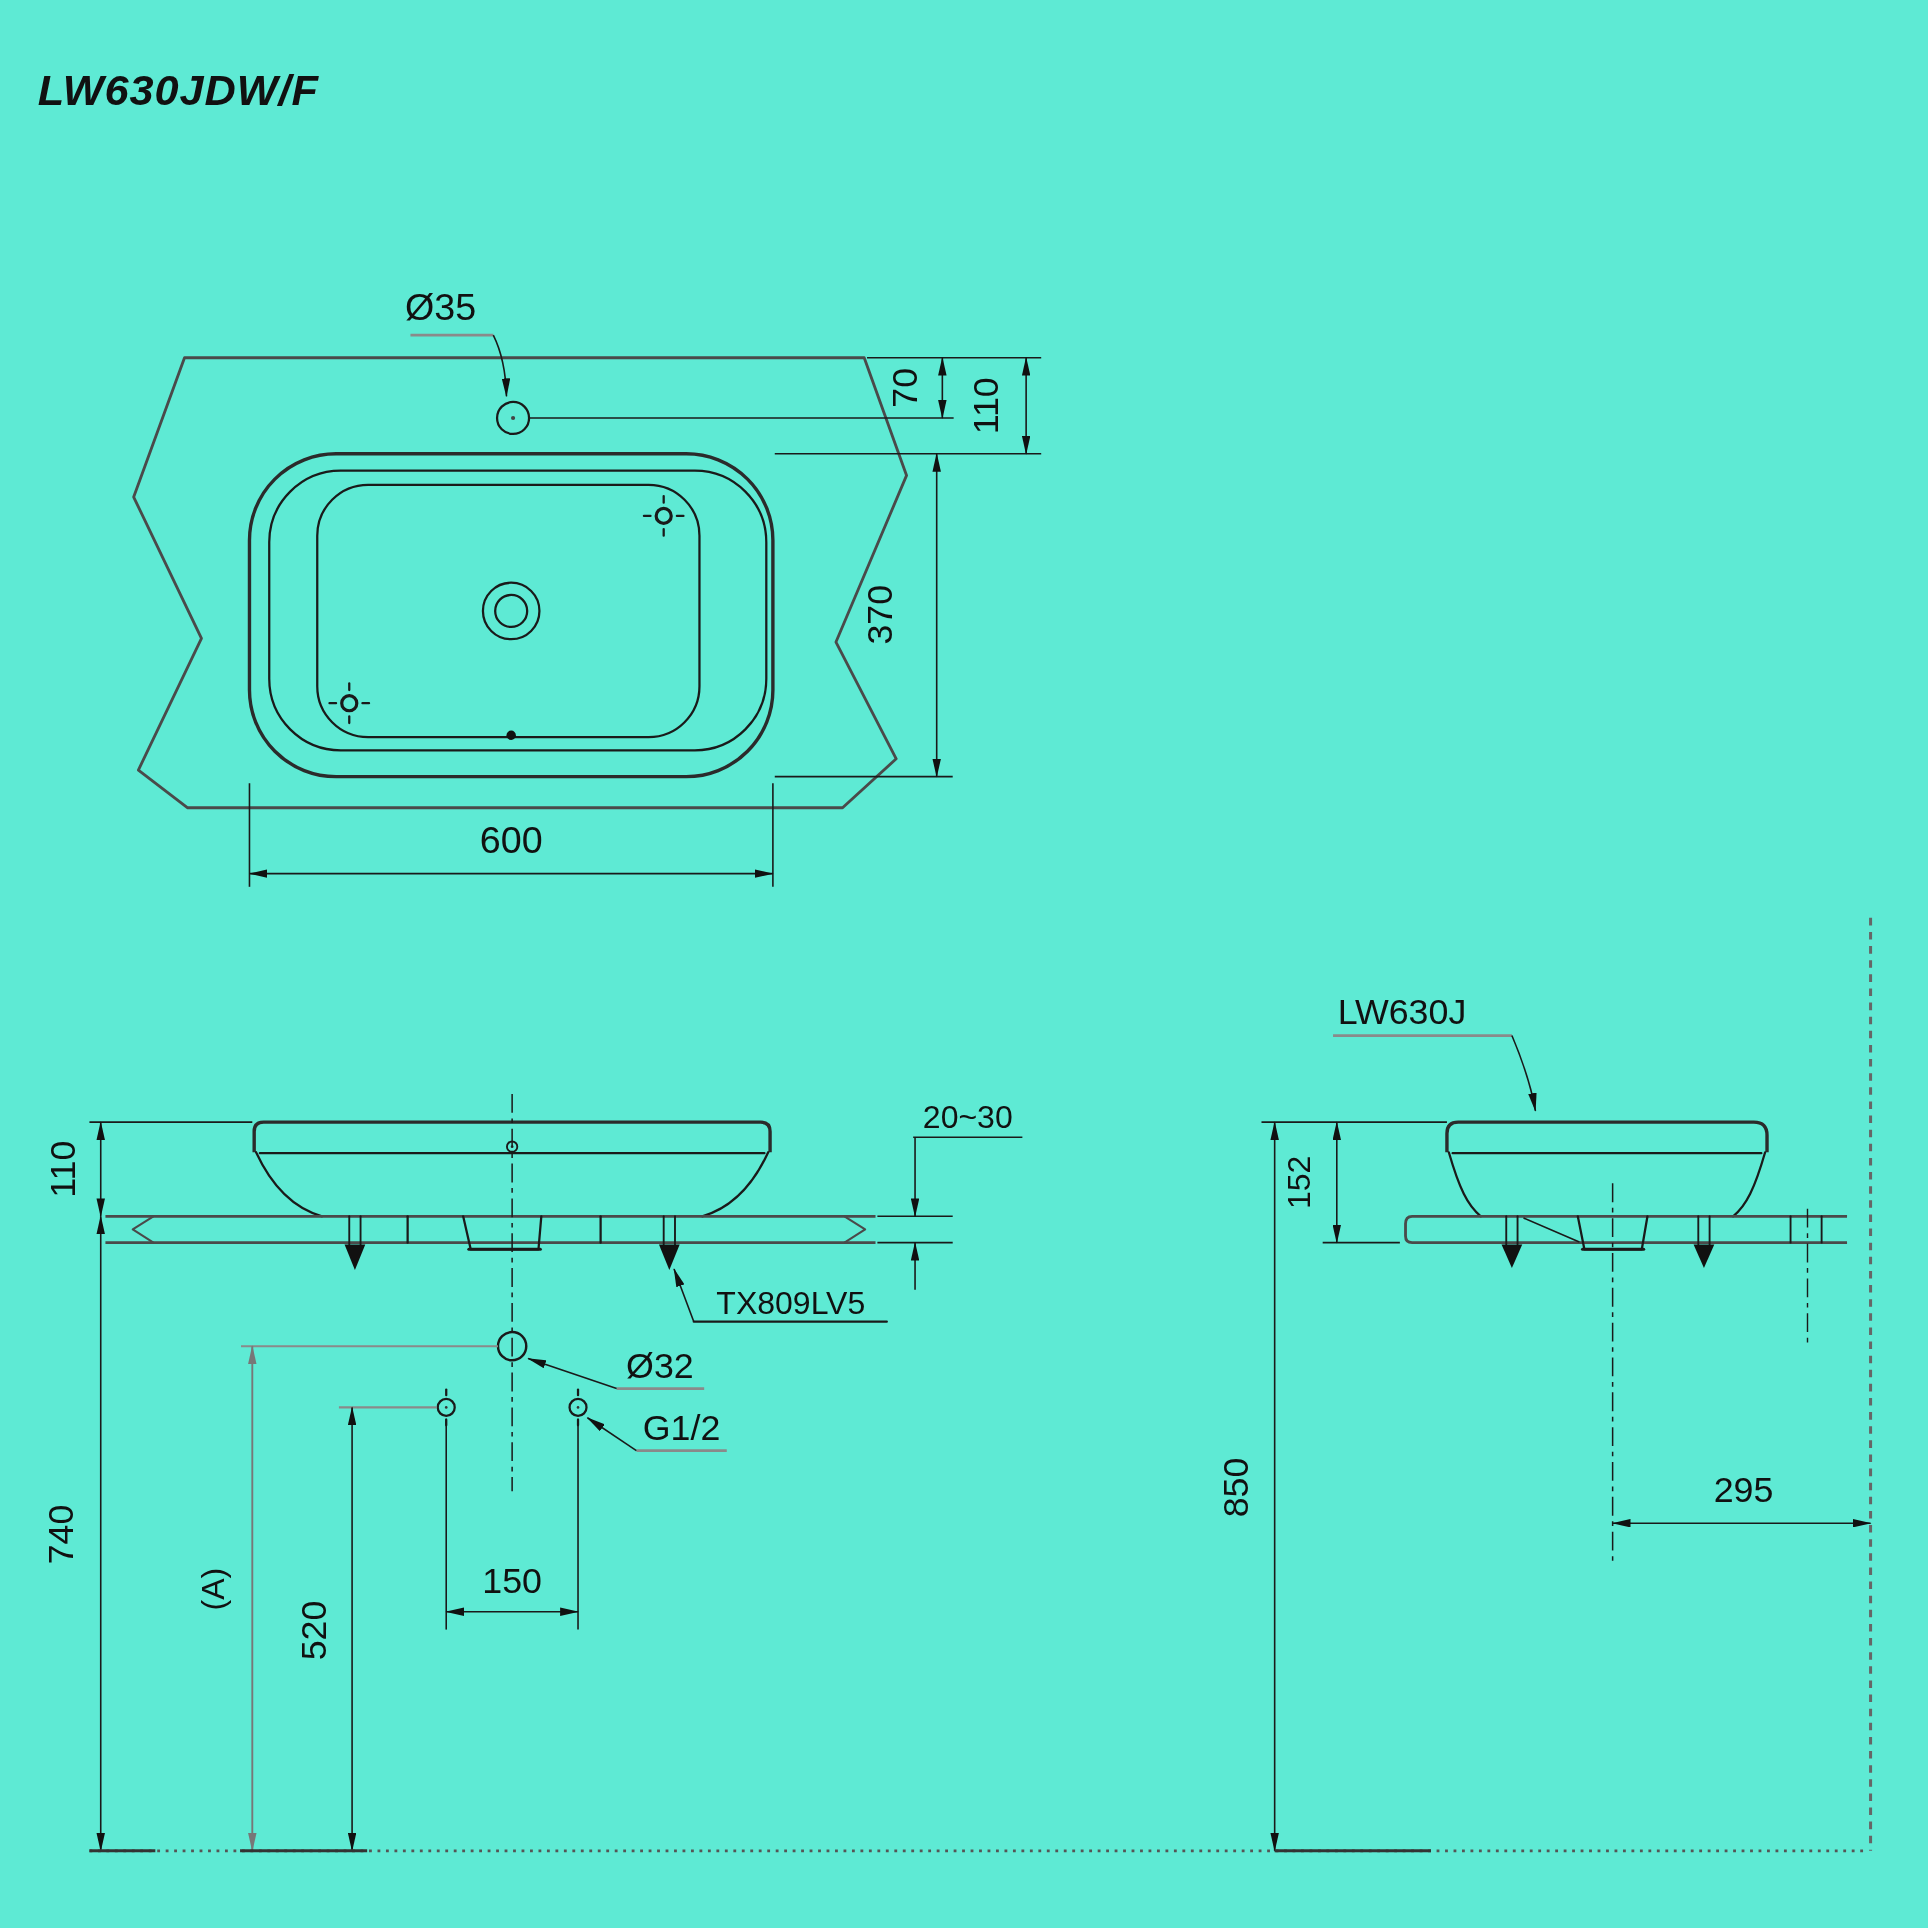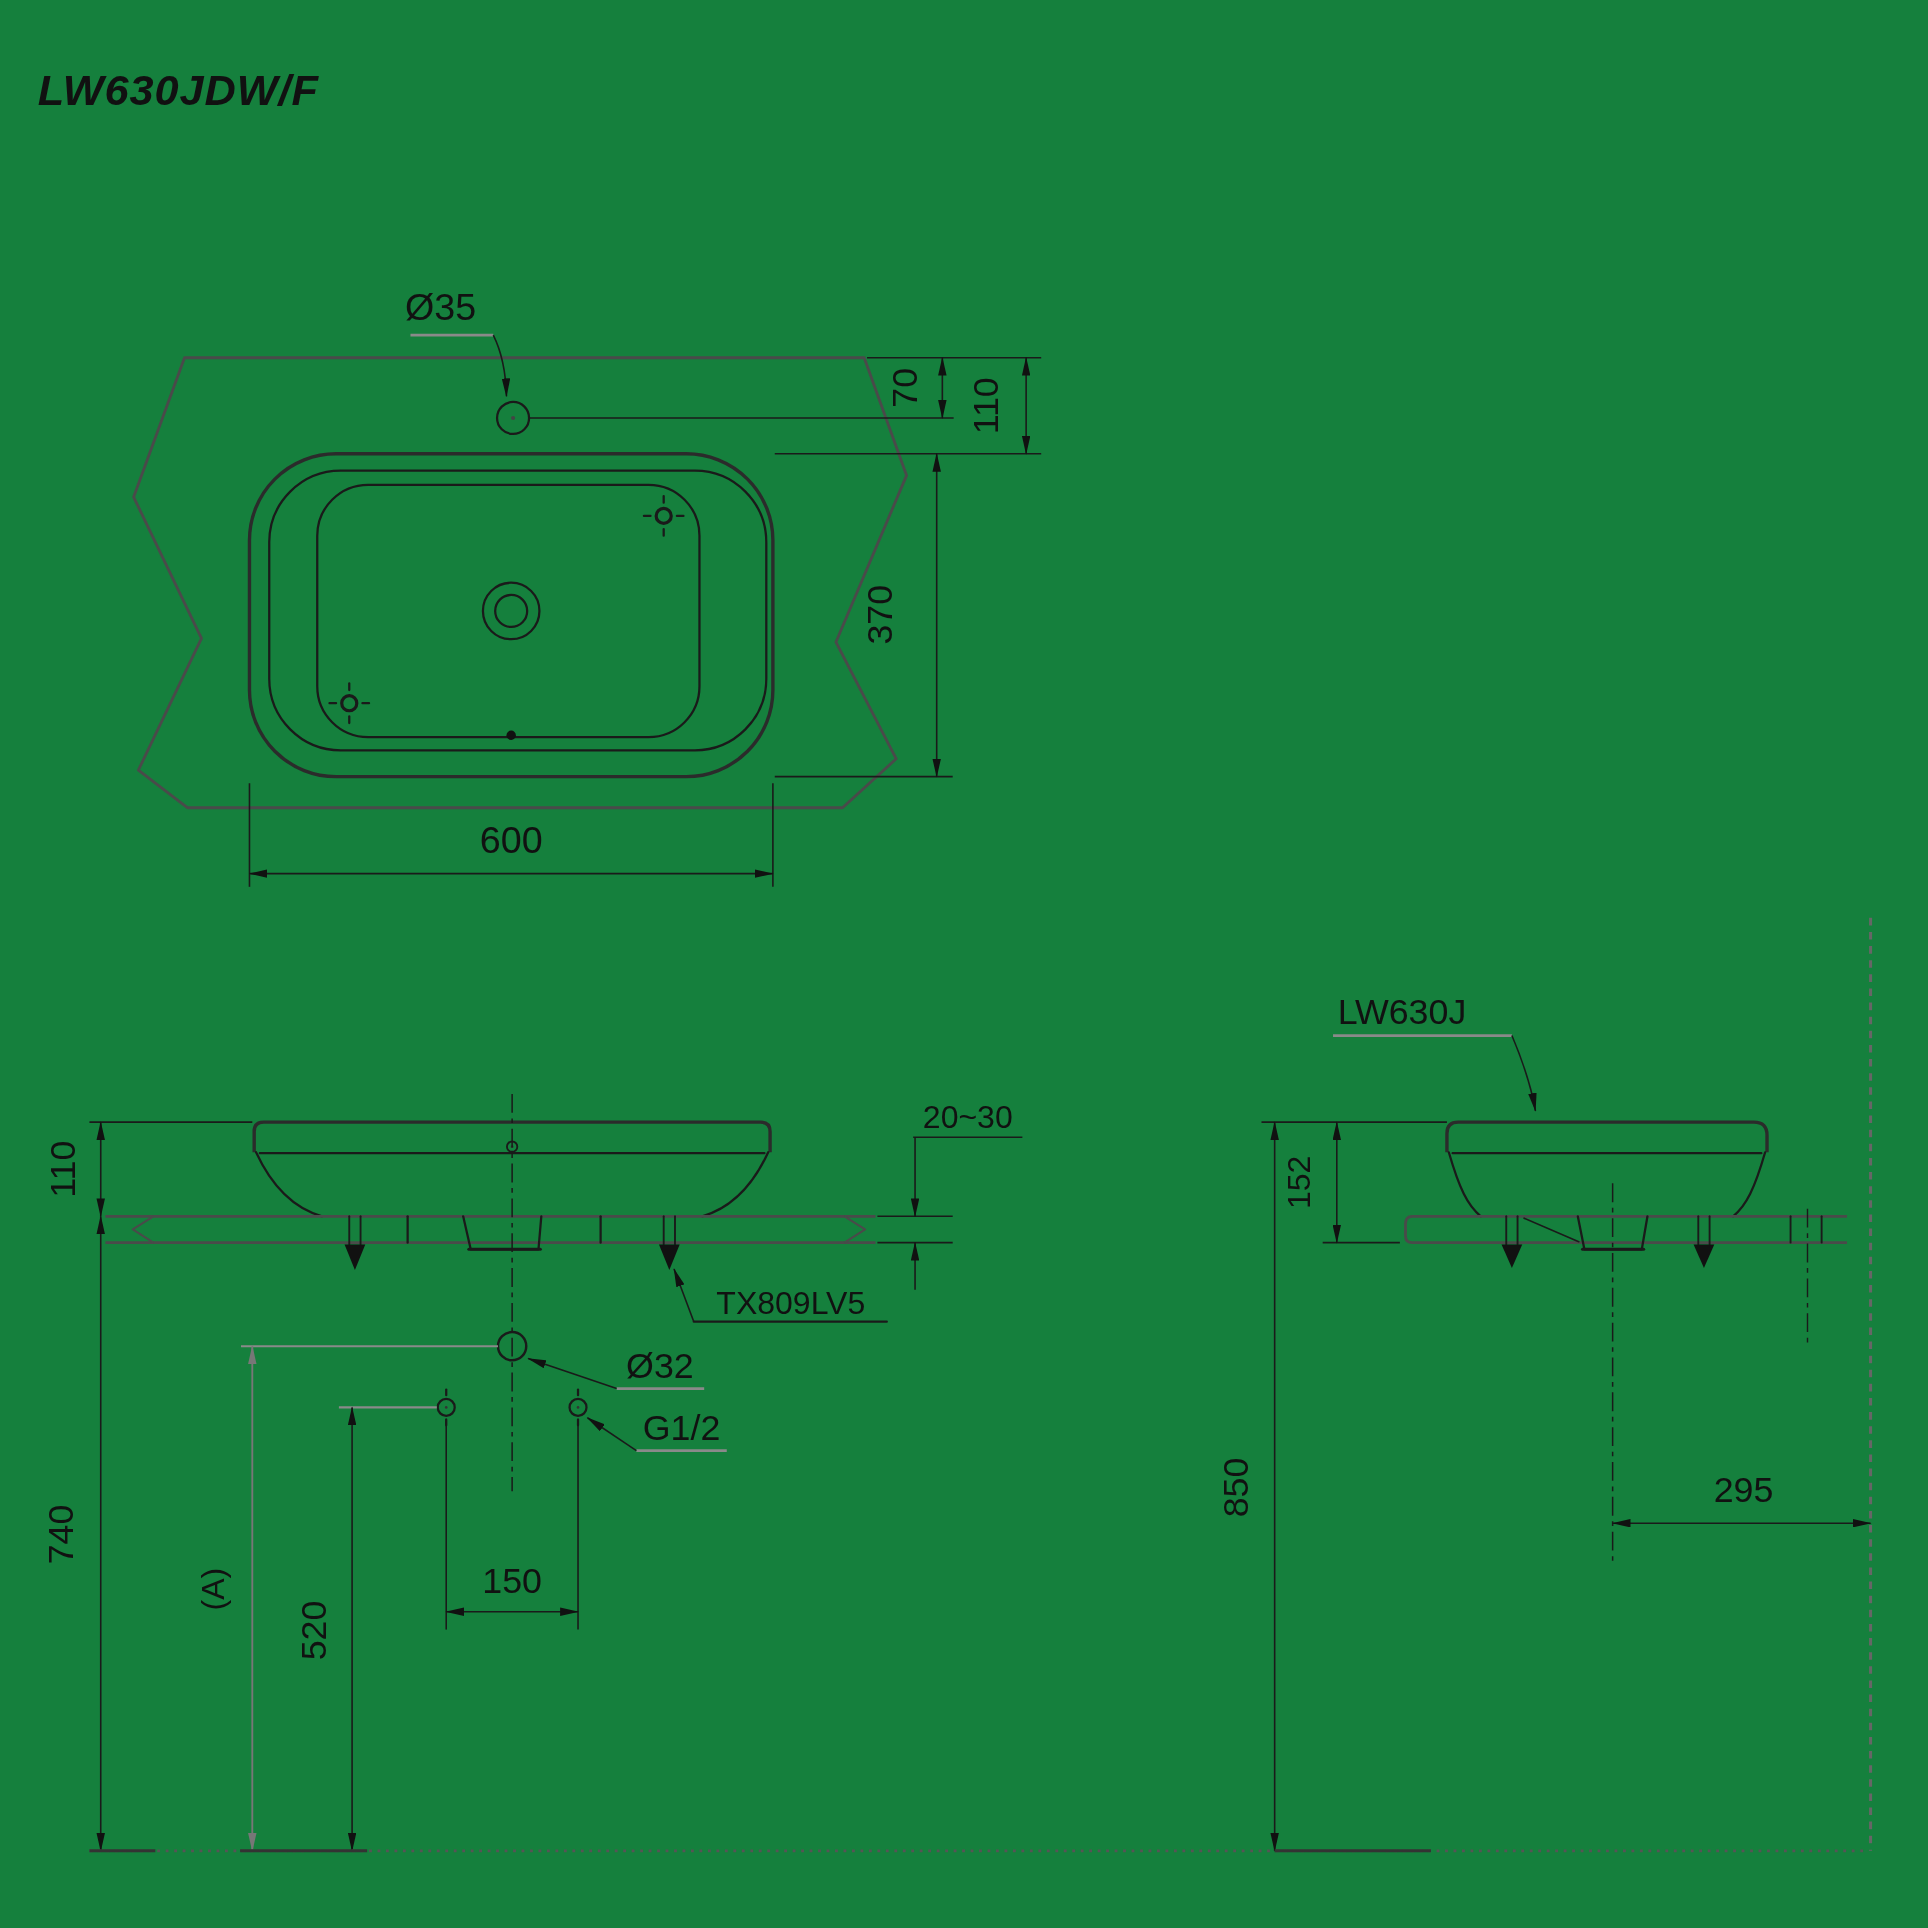--- a/index.html
+++ b/index.html
@@ -1,16 +1,16 @@
 <!DOCTYPE html>
 <html style="font-size:15px"><head>
 <meta charset="utf-8">
 <style>
   html,body{margin:0;padding:0;background:#ffffff;}
-  .stage{width:1928px;height:1928px;position:relative;background:#15803d;}
+  .stage{width:1928px;height:1928px;position:relative;background:#5eead4;}
   svg{display:block;}
   text{font-family:"Liberation Sans", sans-serif;fill:#111;}
   .title-txt{font-size:46px;font-weight:bold;font-style:italic;letter-spacing:1px;}
   .dim-txt{font-size:38px;}
   .dim-txt-sm{font-size:34px;}
   .label-txt{font-size:40px;}
   .obj{stroke:#1a1a1a;stroke-width:2.4;fill:none;stroke-linejoin:round;stroke-linecap:round;}
   .obj-thick{stroke:#2b2b2b;stroke-width:3.6;fill:none;stroke-linejoin:round;}
   .counter{stroke:#4a4a4a;stroke-width:3;fill:none;stroke-linejoin:round;}
   .dim{stroke:#1a1a1a;stroke-width:1.7;fill:none;}

